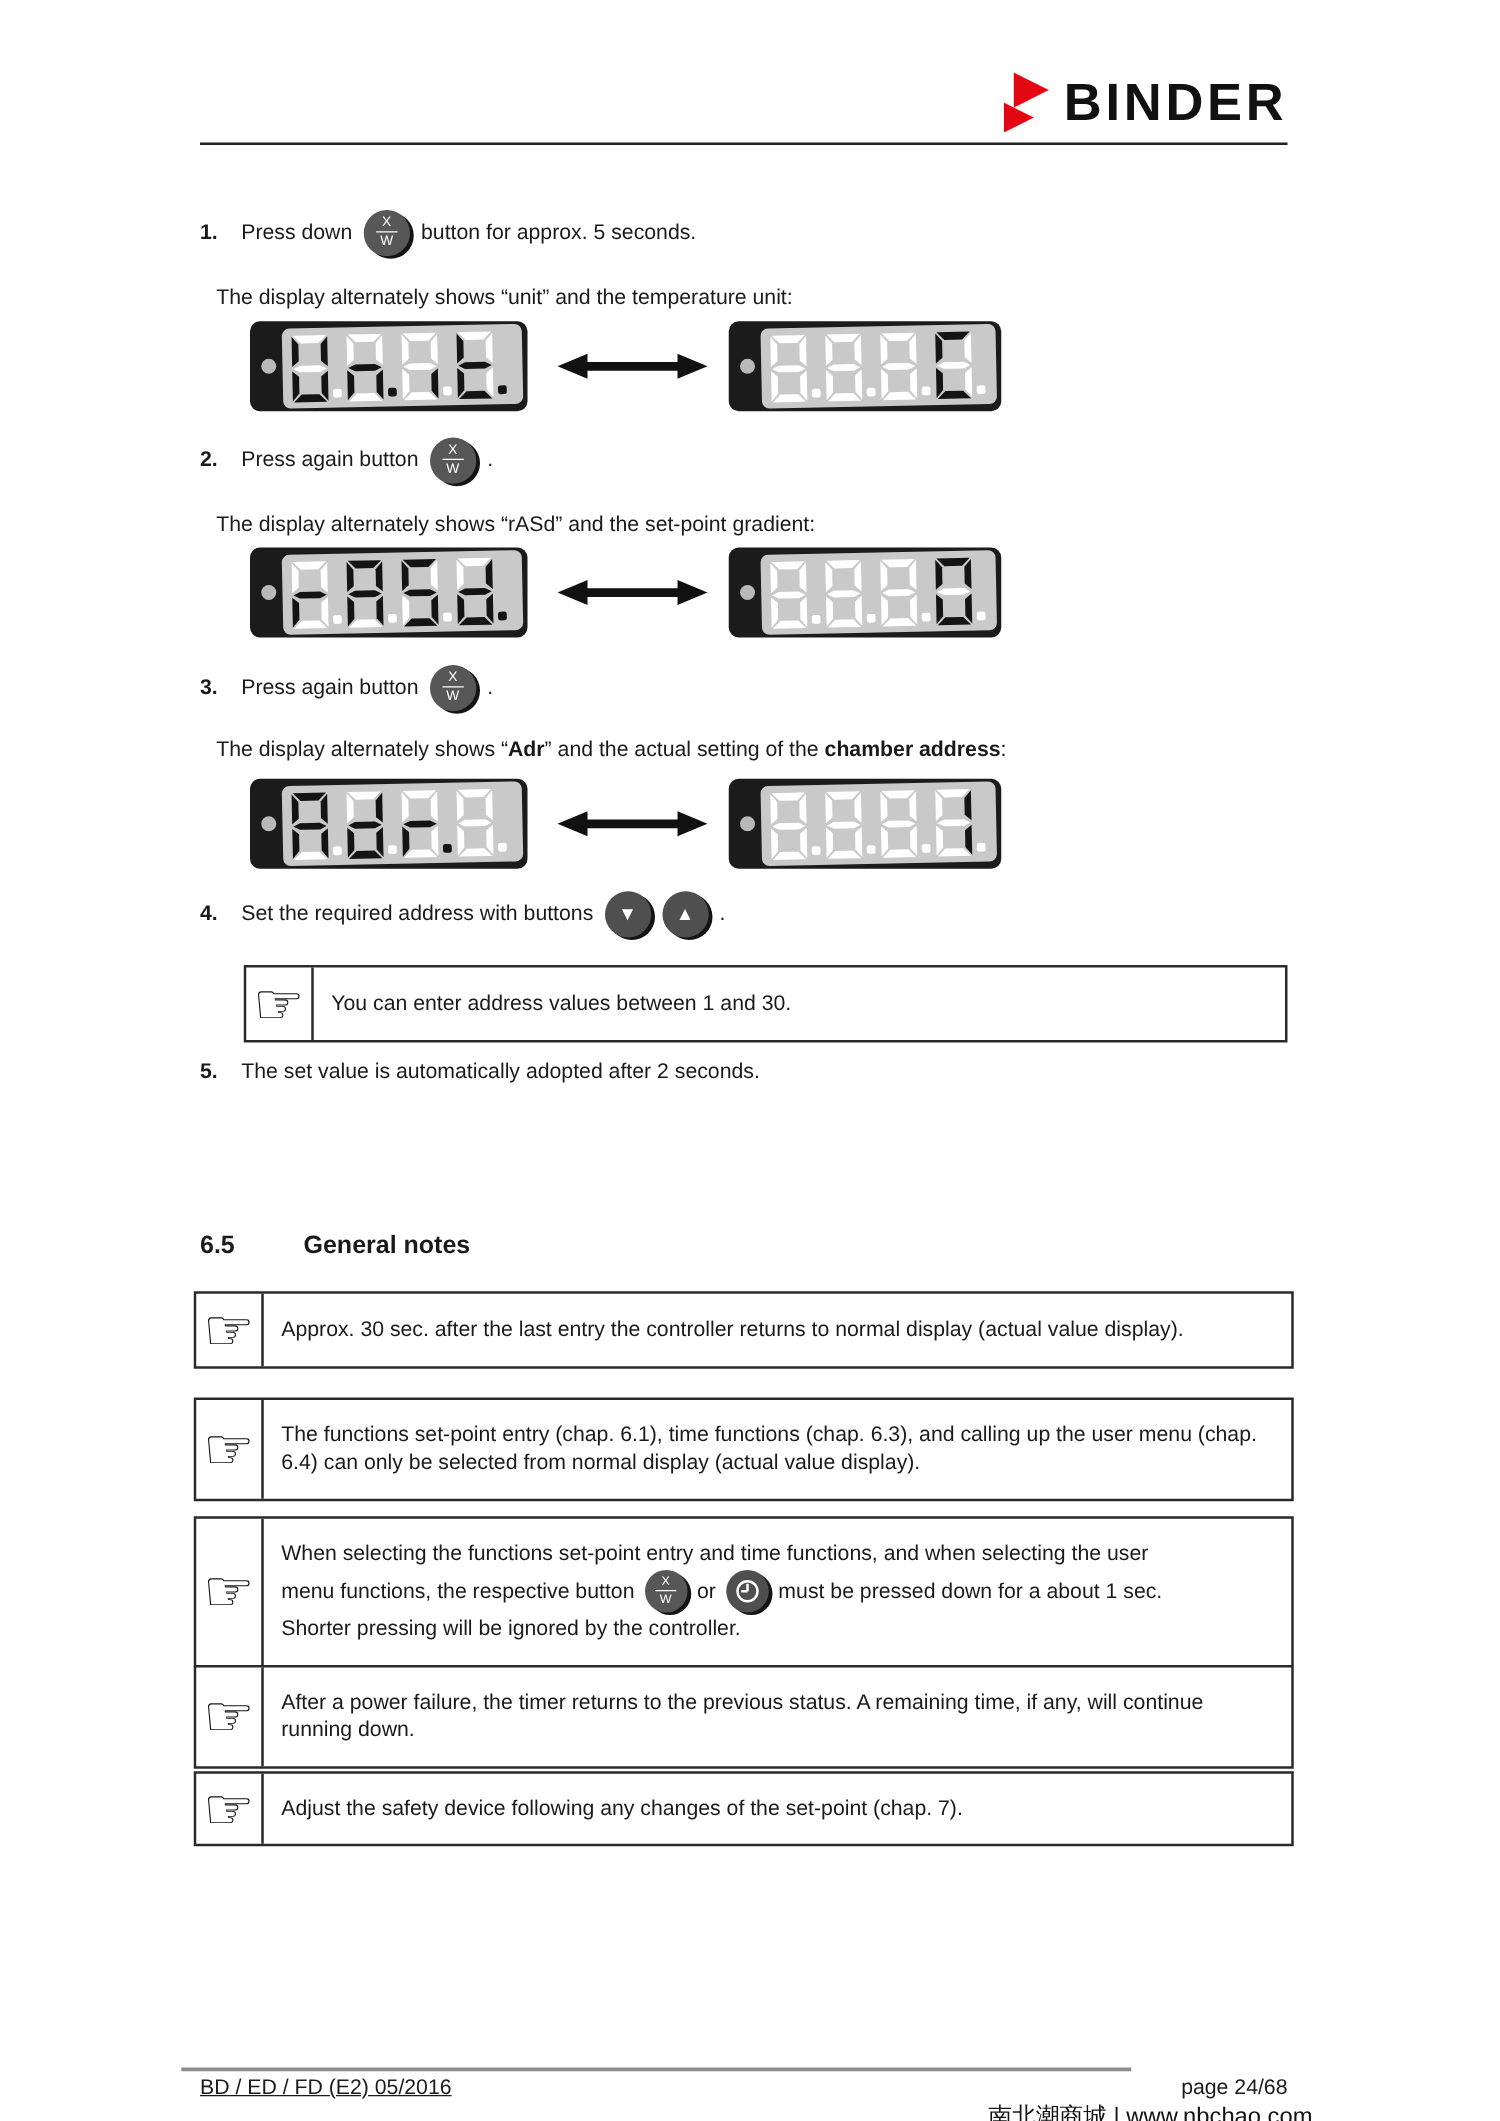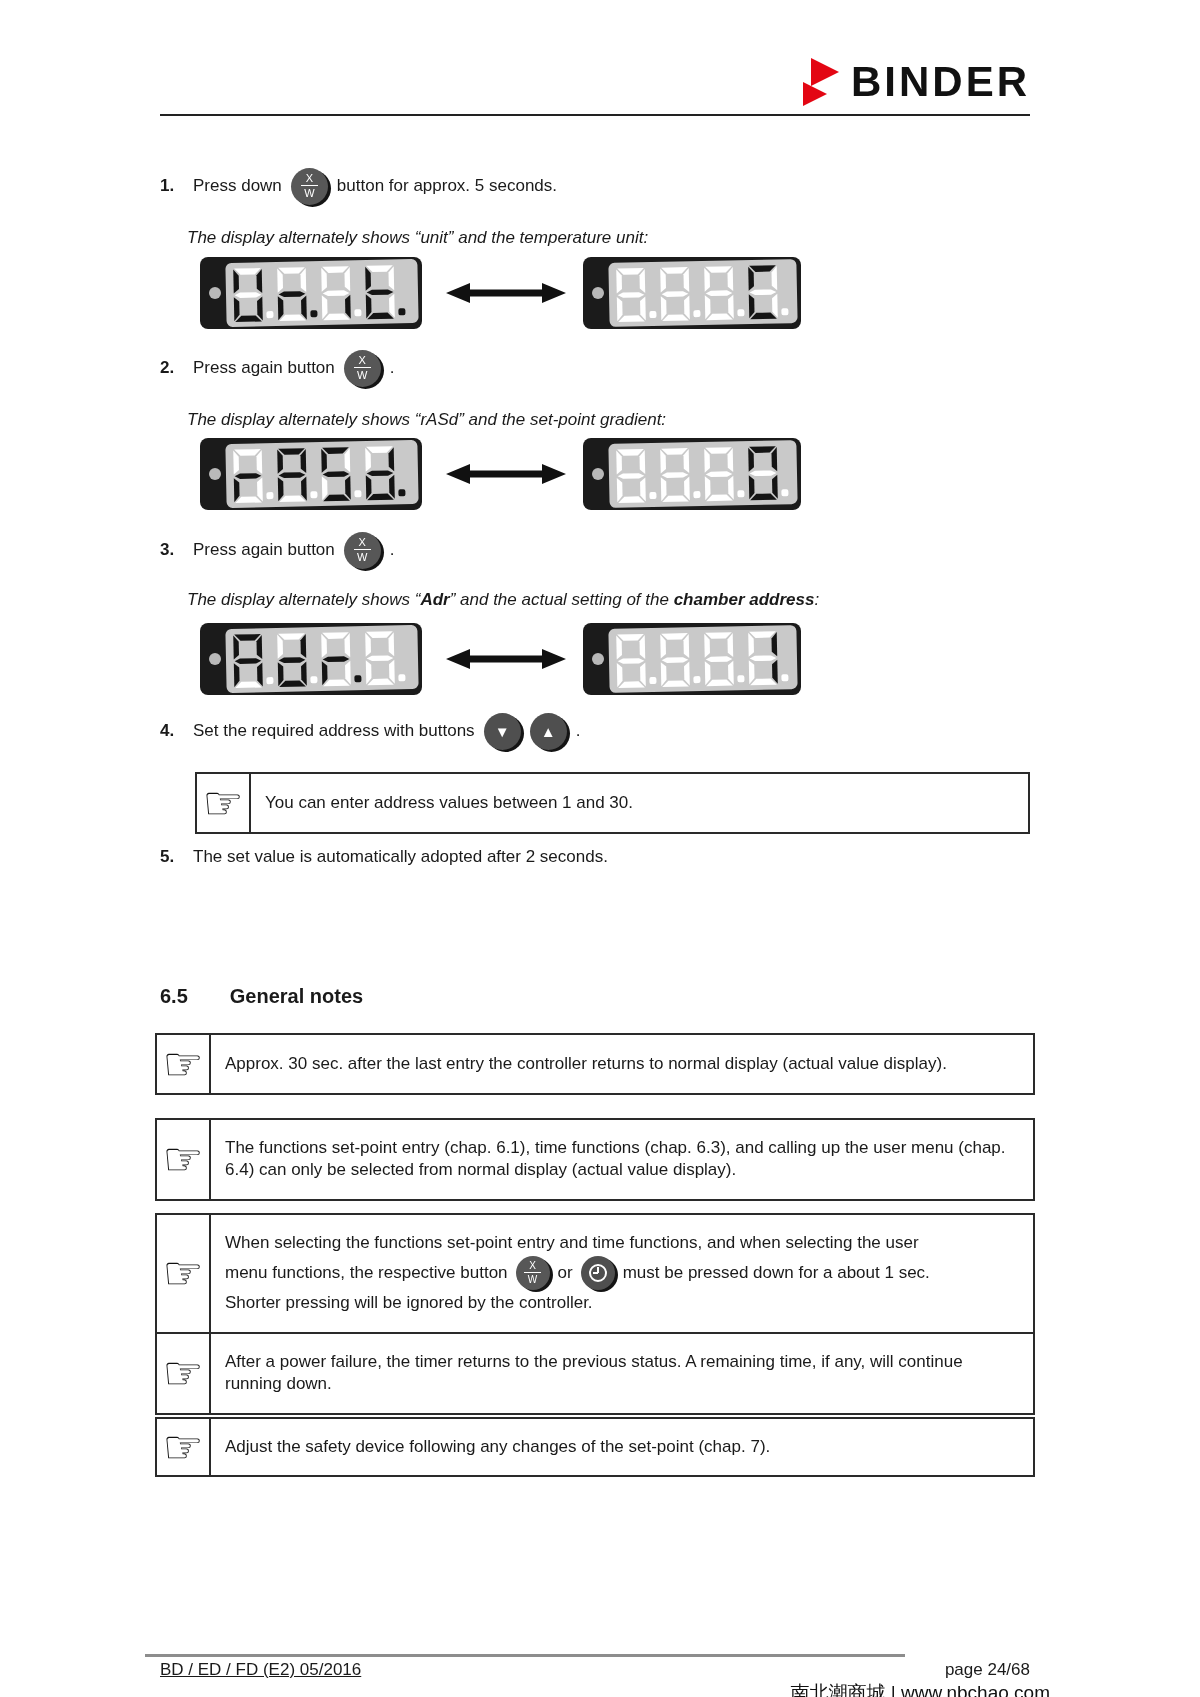--- a/index.html
+++ b/index.html
@@ -9,21 +9,21 @@
   .content { position:absolute; left:160px; top:0; width:870px; height:100%; }
 
   
   .brand { position:absolute; top:26px; right:0; display:flex; align-items:center; gap:8px; }
   .brand-text { font-size:42px; font-weight:bold; letter-spacing:3px; color:#111; line-height:1; }
   .header-rule { position:absolute; top:82px; left:0; right:0; border-top:2px solid #222; }
 
   
   .step { position:absolute; left:0; height:40px; display:flex; align-items:center; gap:9px; font-size:17px; white-space:nowrap; }
   .step .num { font-weight:bold; width:24px; flex:0 0 auto; }
-  .desc { position:absolute; left:27px; font-size:17px; white-space:nowrap;font-style:italic; }
+  .desc { position:absolute; left:13px; font-size:17px; white-space:nowrap; }
 
   
   .btn-xw { display:inline-flex; flex-direction:column; align-items:center; justify-content:center;
     width:37px; height:37px; border-radius:50%; background:#575757; color:#fff;
     box-shadow:3px 2px 0 #141414; font-size:11px; line-height:1; flex:0 0 auto; }
   .btn-xw .xw-bot { border-top:1.5px solid #fff; padding-top:2px; margin-top:1px; width:17px; text-align:center; }
   .btn-xw.small { width:34px; height:34px; font-size:10px; }
   .btn-round { display:inline-flex; align-items:center; justify-content:center; width:37px; height:37px;
     border-radius:50%; background:#4f4f4f; color:#fff; box-shadow:3px 2px 0 #141414; font-size:15px; flex:0 0 auto; }
   .btn-timer { display:inline-flex; align-items:center; justify-content:center; width:34px; height:34px;
@@ -41,21 +41,21 @@
   .arrow-wrap { margin:0 17px 0 24px; display:flex; align-items:center; }
 
   
   .note-box { position:absolute; border:2px solid #2a2a2a; display:flex; background:#fff; }
   .note-icon-cell { width:54px; flex:0 0 auto; border-right:2px solid #2a2a2a; display:flex; align-items:center; justify-content:center; }
   .hand-icon { font-size:46px; line-height:1; color:#111; }
   .note-text { flex:1; padding:17px 14px; font-size:17px; line-height:1.32; display:flex; flex-direction:column; justify-content:center; }
   .note-line-row { display:flex; align-items:center; gap:8px; margin:2px 0; flex-wrap:nowrap; }
 
   
-  .heading { position:absolute; left:0; display:flex; gap:42px; font-size:20px; font-weight:bold; }
+  .heading { position:absolute; left:0; display:flex; gap:55px; font-size:20px; font-weight:bold; }
 
   
   .footer-rule { position:absolute; top:1622px; left:145px; right:145px; border-top:3px solid #8d8d8d; }
   .footer-row { position:absolute; top:1628px; left:0; right:0; font-size:17px; }
   .footer-row .fl { position:absolute; left:0;text-decoration:underline; }
   .footer-row .fr { position:absolute; right:0;text-align:center; }
   .watermark { position:absolute; top:1648px; left:0; width:100%; text-align:right; font-size:19px; color:#111; }
 </style>
 </head>
 <body>

